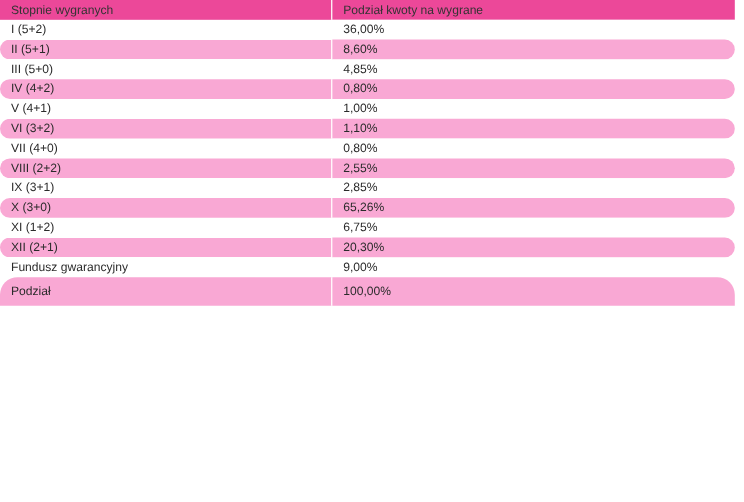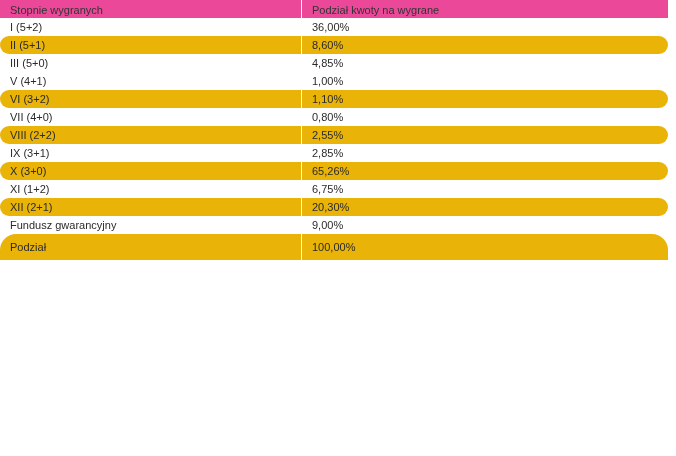--- a/index.html
+++ b/index.html
@@ -33,21 +33,21 @@
     font-weight: normal;
     font-size: 11px;
     color: #2b2b2b;
     border: none;
   }
   col.c1 { width: 302px; }
   col.c2 { width: 366px; }
 
   
   tr.shaded td {
-    background: #eab308;
+    background: #f9a8d4;
   }
   tr.shaded td:first-child {
     border-top-left-radius: 16px;
     border-bottom-left-radius: 16px;
   }
   tr.shaded td:last-child {
     border-top-right-radius: 16px;
     border-bottom-right-radius: 16px;
   }
   tr.plain td {
@@ -116,20 +116,24 @@
         <td>36,00%</td>
       </tr>
       <tr class="shaded">
         <td class="col-left">II (5+1)</td>
         <td>8,60%</td>
       </tr>
       <tr class="plain">
         <td class="col-left">III (5+0)</td>
         <td>4,85%</td>
       </tr>
+      <tr class="shaded">
+        <td class="col-left">IV (4+2)</td>
+        <td>0,80%</td>
+      </tr>
       <tr class="plain">
         <td class="col-left">V (4+1)</td>
         <td>1,00%</td>
       </tr>
       <tr class="shaded">
         <td class="col-left">VI (3+2)</td>
         <td>1,10%</td>
       </tr>
       <tr class="plain">
         <td class="col-left">VII (4+0)</td>

